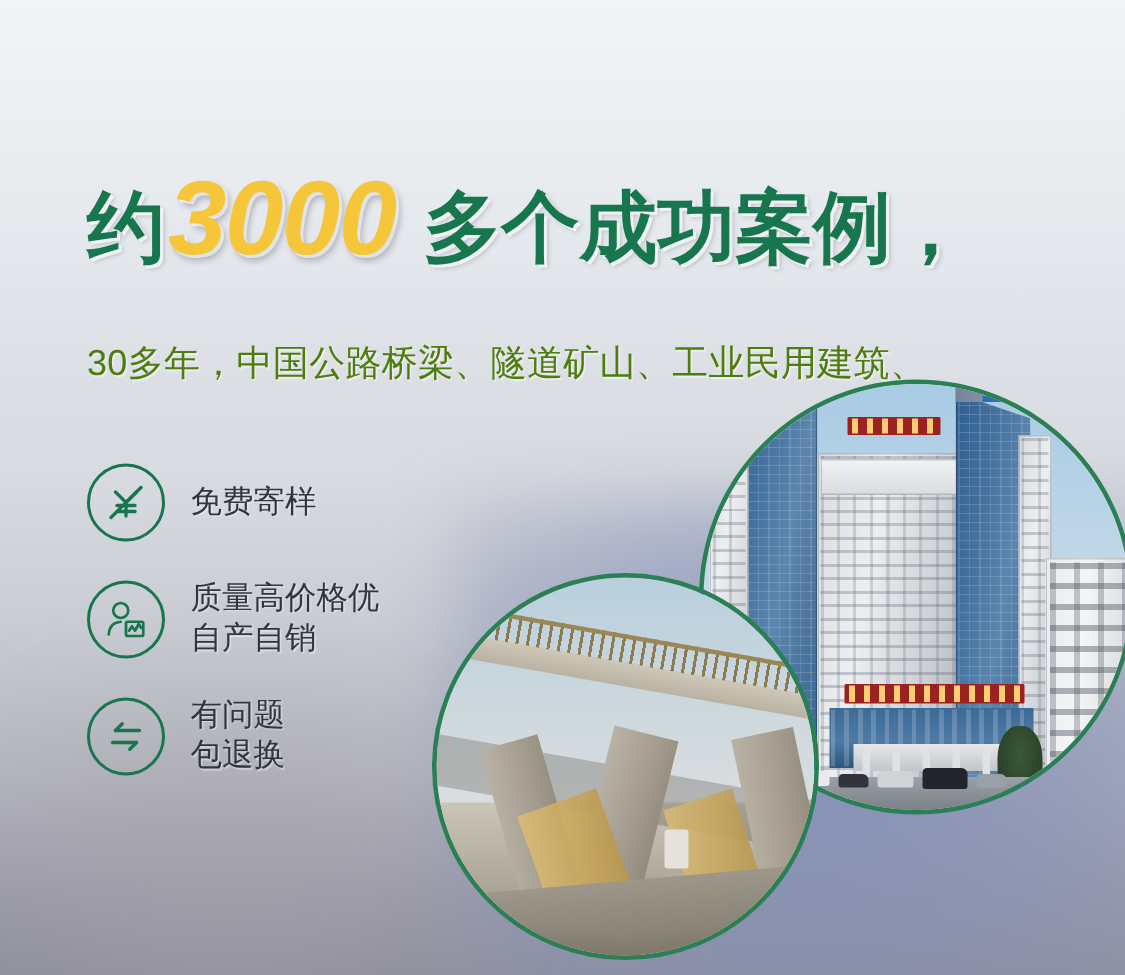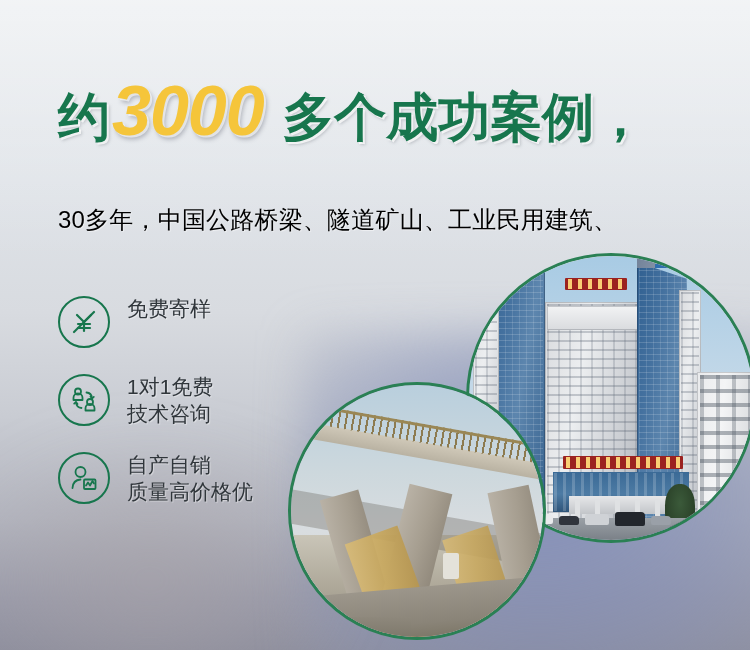--- a/index.html
+++ b/index.html
@@ -82,59 +82,61 @@
     line-height: 1.0;
     color: #17764d;
     font-weight: bold;
     letter-spacing: 0px;
     text-shadow: 2px 2px 0 rgba(255,255,255,0.75),
                  3px 3px 3px rgba(120,125,135,0.35);
   }
   .hl-line-1 {
     font-size: 52px;
     margin-bottom: 6px;
+    margin-top: 34px;
   }
   .hl-line-2 {
     font-size: 50px;
   }
   .hl-num {
     color: #f5c53a;
     font-size: 70px;
     font-style: italic;
     font-weight: bold;
     letter-spacing: -1px;
     padding: 0 4px 0 2px;
     text-shadow: 2px 2px 0 rgba(255,255,255,0.6),
                  3px 4px 4px rgba(110,115,128,0.45);
   }
 
   
   .subtitle {
     position: absolute;
     left: 58px;
-    top: 201px;
+    top: 224px;
     width: 660px;
-    color: #000000;
+    color: #4d7c0f;
     font-size: 24px;
     line-height: 1.58;
     letter-spacing: 0.2px;
     text-shadow: 1px 1px 1px rgba(255,255,255,0.5);
   }
   .sub-line { white-space: nowrap; }
 
   
   .features {
     position: absolute;
     left: 58px;
     top: 296px;
     width: 260px;
     z-index: 6;
   }
   .feature {
     display: flex;
+    align-items: center;
     height: 78px;
   }
   .feat-icon {
     width: 52px;
     height: 52px;
     flex: 0 0 52px;
     border: 2.5px solid #17764d;
     border-radius: 50%;
     display: flex;
     align-items: center;
@@ -424,54 +426,50 @@
             <path d="M11 23 L23 23"></path>
             <path d="M7 27 L27 7"></path>
           </g>
         </svg>
       </span>
       <span class="feat-text">
         <span>免费寄样</span>
       </span>
     </div>
 
-    <div class="feature">
-      <span class="feat-icon">
-        <svg width="34" height="34" viewBox="0 0 34 34">
-          <g fill="none" stroke="#17764d" stroke-width="1.8" stroke-linecap="round" stroke-linejoin="round">
-            <circle cx="11" cy="8.5" r="3"></circle>
-            <path d="M6.5 17 v-2.2 a4.5 4.5 0 0 1 9 0 V17 z"></path>
-            <circle cx="23" cy="19" r="3"></circle>
-            <path d="M18.5 27.5 v-2.2 a4.5 4.5 0 0 1 9 0 v2.2 z"></path>
-            <path d="M19.5 9.5 q5 0.5 5.5 5.5"></path>
-            <path d="M23.5 13.5 l1.5 2 1.8 -1.6"></path>
-            <path d="M14.5 25 q-5 -0.5 -5.5 -5.5"></path>
-            <path d="M10.5 21 L9 19 L7.2 20.6"></path>
-          </g>
-        </svg>
-      </span>
-      <span class="feat-text">
-        <span class="l2">1对1免费</span>
-        <span class="l2">技术咨询</span>
-      </span>
-    </div>
 
     <div class="feature">
       <span class="feat-icon">
         <svg width="34" height="34" viewBox="0 0 34 34">
           <g fill="none" stroke="#17764d" stroke-width="1.8" stroke-linecap="round" stroke-linejoin="round">
             <circle cx="13.5" cy="11" r="5"></circle>
             <path d="M5.5 27 q0.5 -8 8 -8.5"></path>
             <rect x="17" y="18.5" width="11.5" height="9.5" rx="1"></rect>
             <path d="M19 24.5 l2 -3 2 3 2.5 -4.5 1.5 2.5"></path>
           </g>
         </svg>
       </span>
       <span class="feat-text">
+        <span class="l2">质量高价格优</span>
         <span class="l2">自产自销</span>
-        <span class="l2">质量高价格优</span>
       </span>
     </div>
 
+    <div class="feature">
+      <span class="feat-icon">
+        <svg width="34" height="34" viewBox="0 0 34 34">
+          <g fill="none" stroke="#17764d" stroke-width="2.2" stroke-linecap="round" stroke-linejoin="round">
+            <path d="M26 13 H10"></path>
+            <path d="M14.5 8.5 L10 13"></path>
+            <path d="M8 21 H24"></path>
+            <path d="M19.5 25.5 L24 21"></path>
+          </g>
+        </svg>
+      </span>
+      <span class="feat-text">
+        <span class="l2">有问题</span>
+        <span class="l2">包退换</span>
+      </span>
+    </div>
 
   </div>
 
 </div>
 
 </body></html>

